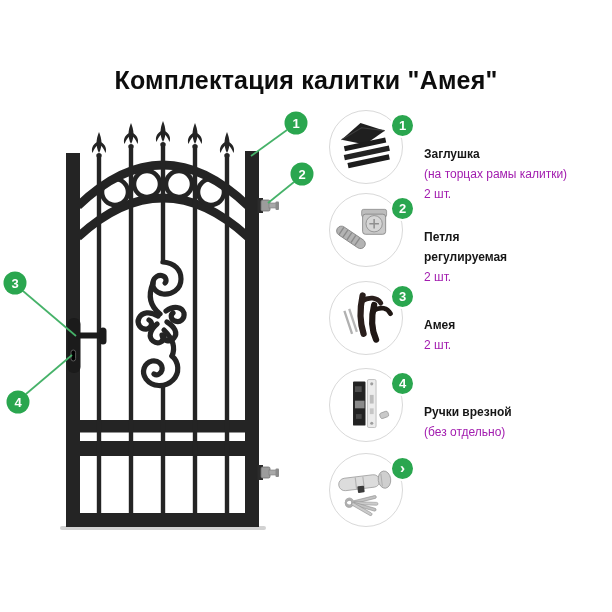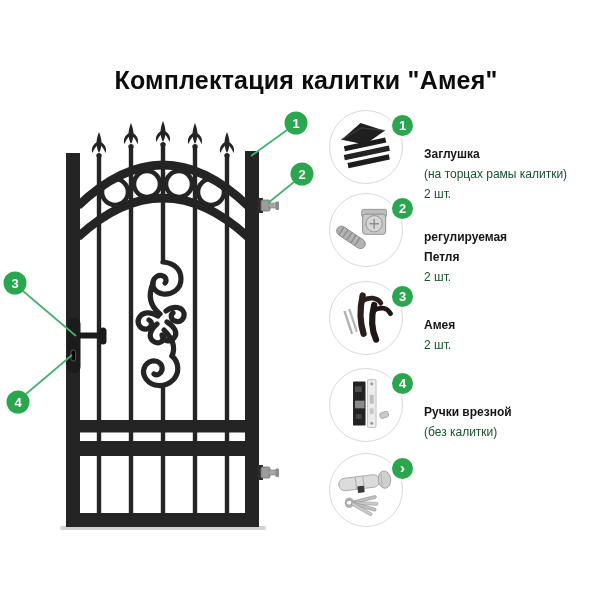--- a/index.html
+++ b/index.html
@@ -18,21 +18,21 @@
     border:1.5px solid #d9d9d9;background:#fff;box-sizing:border-box;overflow:hidden;
   }
   .badge{
     position:absolute;left:61px;top:3px;width:21px;height:21px;border-radius:50%;
     background:#2aa64f;border:2px solid #fff;color:#fff;font-size:13px;font-weight:bold;
     text-align:center;line-height:21px;
   }
   .badge.chev{font-size:15px;line-height:19px;}
   .item-text{position:absolute;left:95px;top:3px;font-size:12px;line-height:20px;margin-top:31px;}
   .item-name{font-weight:bold;color:#161616;}
-  .item-note,.item-qty{font-weight:normal;color:#14532d;}
+  .item-note,.item-qty{font-weight:normal;color:#a21caf;}
 </style>
 </head>
 <body>
 
 <div class="canvas">
 
   <div class="page-title">Комплектация калитки "Амея"</div>
 
   <svg class="gate-svg" width="330" height="612" viewBox="0 0 330 612" xmlns="http://www.w3.org/2000/svg">
     <g>
@@ -193,22 +193,22 @@
         </g>
         <rect x="33" y="16" width="26" height="8" rx="2" fill="#bdbdbd" stroke="#8a8a8a" stroke-width="0.8"></rect>
         <rect x="34" y="21" width="24" height="21" rx="3" fill="#c9c9c9" stroke="#858585" stroke-width="0.9"></rect>
         <circle cx="46" cy="31" r="8.5" fill="#d6d6d6" stroke="#8f8f8f" stroke-width="0.9"></circle>
         <line x1="41" y1="31" x2="51" y2="31" stroke="#8f8f8f" stroke-width="1.6"></line>
         <line x1="46" y1="26" x2="46" y2="36" stroke="#8f8f8f" stroke-width="1.6"></line>
       </svg>
     </div>
     <div class="badge">2</div>
     <div class="item-text">
+      <div class="item-name">Петля</div>
       <div class="item-name">регулируемая</div>
-      <div class="item-name">Петля</div>
       <div class="item-qty">2 шт.</div>
     </div>
   </div>
 
   <div class="kit-item" style="top:281px">
     <div class="photo-circle">
       <svg width="71" height="71" viewBox="0 0 74 74">
         <line x1="15" y1="30" x2="23" y2="54" stroke="#b0b0b0" stroke-width="2.4"></line>
         <line x1="20" y1="28" x2="28" y2="52" stroke="#b8b8b8" stroke-width="2.4"></line>
         <path d="M 34 14 C 31 28 31 42 35 54" stroke="#2a1f1c" stroke-width="6.5" fill="none" stroke-linecap="round"></path>
@@ -237,21 +237,21 @@
         <rect x="41.5" y="27" width="4" height="9" fill="#bdbdbd"></rect>
         <rect x="41.5" y="41" width="4" height="6" fill="#c6c6c6"></rect>
         <g transform="rotate(-20 56 48)">
           <rect x="52" y="45" width="9" height="6" rx="2" fill="#c9c9c9" stroke="#939393" stroke-width="0.7"></rect>
         </g>
       </svg>
     </div>
     <div class="badge">4</div>
     <div class="item-text">
       <div class="item-name">Ручки врезной</div>
-      <div class="item-note">(без калитки)</div>
+      <div class="item-note">(без отдельно)</div>
     </div>
   </div>
 
   <div class="kit-item" style="top:453px">
     <div class="photo-circle">
       <svg width="71" height="71" viewBox="0 0 74 74">
         <g transform="rotate(-7 34 30)">
           <rect x="9" y="23" width="43" height="13" rx="6.5" fill="#dcdcdc" stroke="#a5a5a5" stroke-width="0.9"></rect>
           <line x1="27" y1="23.5" x2="27" y2="35.5" stroke="#b3b3b3" stroke-width="1.2"></line>
           <line x1="35" y1="23.5" x2="35" y2="35.5" stroke="#b3b3b3" stroke-width="1.2"></line>

